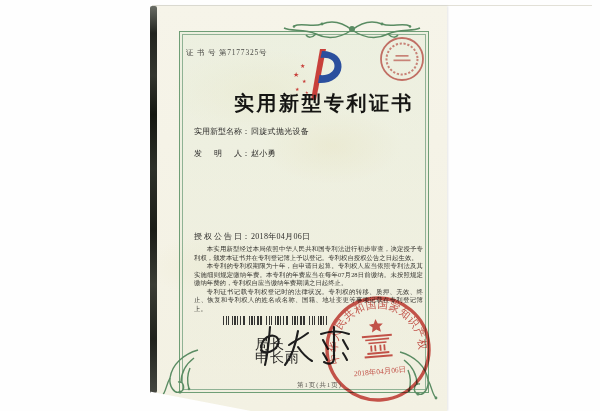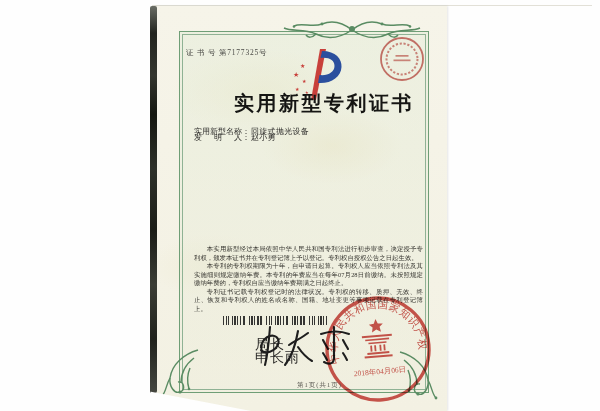--- a/index.html
+++ b/index.html
@@ -133,22 +133,25 @@
     <circle cx="23" cy="23" r="15.5" fill="none" stroke="#c4534e" stroke-width="2" stroke-dasharray="2.2 1.7" opacity=".85"></circle>
     <rect x="16.5" y="19" width="13" height="1.7" fill="#c4534e" opacity=".85"></rect>
     <rect x="14.5" y="23.5" width="17" height="1.7" fill="#c4534e" opacity=".85"></rect>
   </svg>
 
   <div class="abs field-row" style="top:126px">
     <span class="flabel">实用新型名称</span><span class="fcolon">：</span><span class="fvalue">回旋式抛光设备</span>
   </div>
 
   <div class="abs cert-title">实用新型专利证书</div>
-  <div class="abs field-row" style="top:132px">
+  <div class="abs field-row" style="top:148px">
     <span class="flabel">发明人</span><span class="fcolon">：</span><span class="fvalue">赵小勇</span>
+  </div>
+  <div class="abs field-row" style="top:231px">
+    <span class="flabel">授权公告日</span><span class="fcolon">：</span><span class="fvalue">2018年04月06日</span>
   </div>
 
   <div class="abs paras">
     <p>本实用新型经过本局依照中华人民共和国专利法进行初步审查，决定授予专利权，颁发本证书并在专利登记簿上予以登记。专利权自授权公告之日起生效。</p>
     <p>本专利的专利权期限为十年，自申请日起算。专利权人应当依照专利法及其实施细则规定缴纳年费。本专利的年费应当在每年07月28日前缴纳。未按照规定缴纳年费的，专利权自应当缴纳年费期满之日起终止。</p>
     <p>专利证书记载专利权登记时的法律状况。专利权的转移、质押、无效、终止、恢复和专利权人的姓名或名称、国籍、地址变更等事项记载在专利登记簿上。</p>
   </div>
 
   <div class="abs barcode"></div>
 

